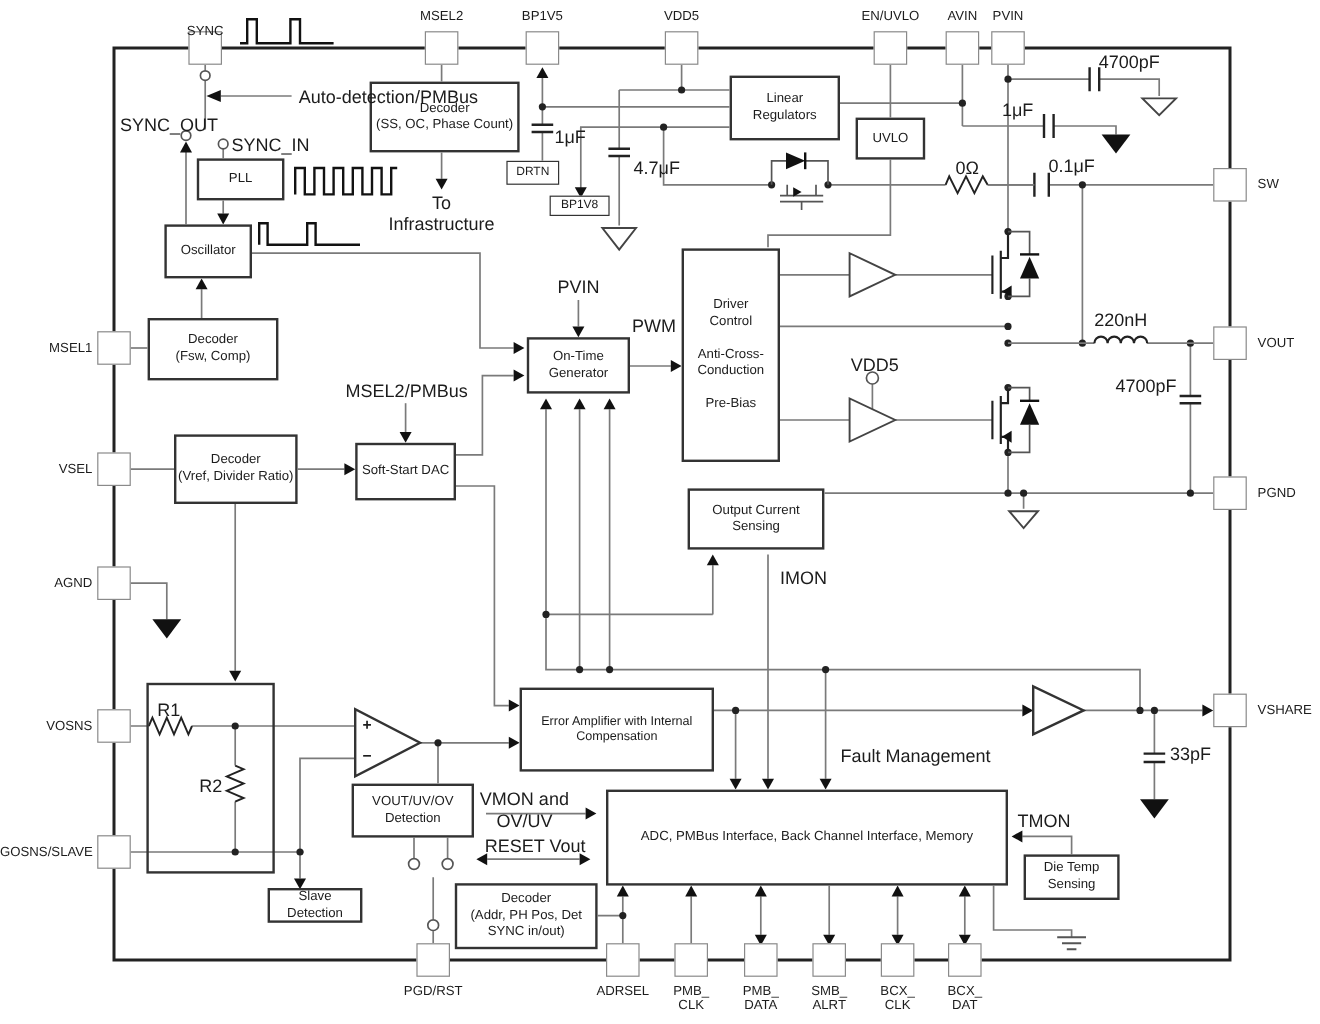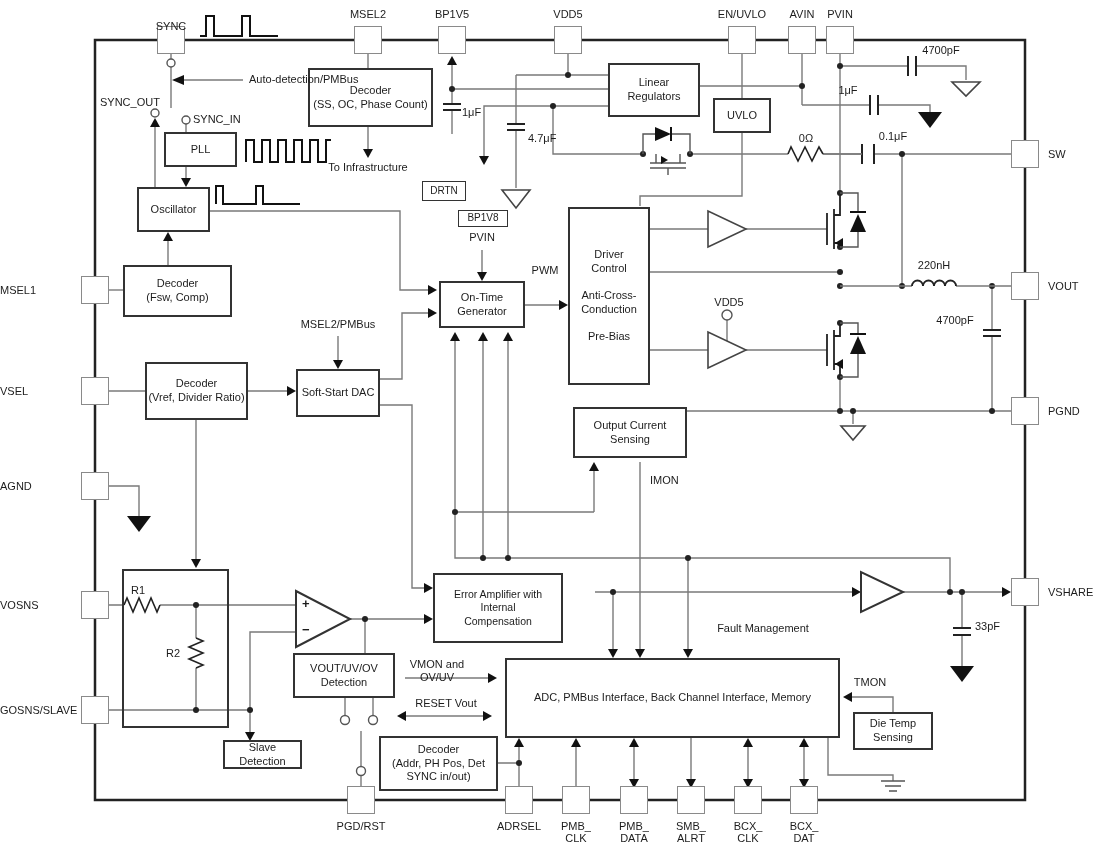--- a/index.html
+++ b/index.html
@@ -2,28 +2,28 @@
 <html><head>
 <meta charset="utf-8">
 <style>
   html,body{margin:0;padding:0;background:#fff;}
   #canvas{position:relative;width:1100px;height:853px;background:#fff;
           font-family:"Liberation Sans",sans-serif;color:#1c1c1c;overflow:hidden;}
   svg{position:absolute;left:0;top:0;z-index:0;}
   .pin{position:absolute;width:28px;height:28px;background:#fff;border:1.5px solid #8a8a8a;
        box-sizing:border-box;z-index:2;}
   .plbl{position:absolute;font-size:11px;text-align:center;white-space:pre-line;z-index:3;line-height:1.1;}
-  .plbl-r{position:absolute;font-size:11px;z-index:3;}
+  .plbl-r{position:absolute;font-size:11px;text-align:right;z-index:3;}
   .plbl-l{position:absolute;font-size:11px;text-align:left;z-index:3;}
   .blk{position:absolute;background:#fff;border:2px solid #333;box-sizing:border-box;
        display:flex;align-items:center;justify-content:center;text-align:center;
        font-size:11px;line-height:1.25;white-space:pre-line;z-index:2;}
-  .blk.thin{border-width:1.5px;font-size:10px;margin-top:47px;}
+  .blk.thin{border-width:1.5px;font-size:10px;}
   .box-outline{position:absolute;border:2px solid #333;box-sizing:border-box;background:transparent;z-index:1;}
-  .lbl{position:absolute;font-size:11px;white-space:pre-line;z-index:3;line-height:1.2;}
+  .lbl{position:absolute;font-size:15px;white-space:pre-line;z-index:3;line-height:1.2;}
   .lbl.ctr{text-align:center;}
   .sign{position:absolute;font-size:13px;font-weight:bold;z-index:3;}
 </style>
 </head>
 <body>
 
 <div id="canvas">
 
 <svg width="1100" height="853" viewBox="0 0 1100 853">
 
@@ -272,21 +272,21 @@
 Conduction
 
 Pre-Bias</div>
 <div class="blk" style="left:439px;top:281px;width:86px;height:47px">On-Time
 Generator</div>
 <div class="blk" style="left:145px;top:362px;width:103px;height:58px">Decoder
 (Vref, Divider Ratio)</div>
 <div class="blk" style="left:296px;top:369px;width:84px;height:48px">Soft-Start DAC</div>
 <div class="blk" style="left:573px;top:407px;width:114px;height:51px">Output Current
 Sensing</div>
-<div class="blk" style="left:433px;top:573px;width:130px;height:70px;font-size:10.5px">Error Amplifier with Internal
+<div class="blk" style="left:433px;top:573px;width:162px;height:70px;font-size:10.5px">Error Amplifier with Internal
 Compensation</div>
 <div class="blk" style="left:293px;top:653px;width:102px;height:45px">VOUT/UV/OV
 Detection</div>
 <div class="blk" style="left:223px;top:740px;width:79px;height:29px">Slave
 Detection</div>
 <div class="blk" style="left:379px;top:736px;width:119px;height:55px">Decoder
 (Addr, PH Pos, Det
 SYNC in/out)</div>
 <div class="blk" style="left:505px;top:658px;width:335px;height:80px">ADC, PMBus Interface, Back Channel Interface, Memory</div>
 <div class="blk" style="left:853px;top:712px;width:80px;height:38px">Die Temp

